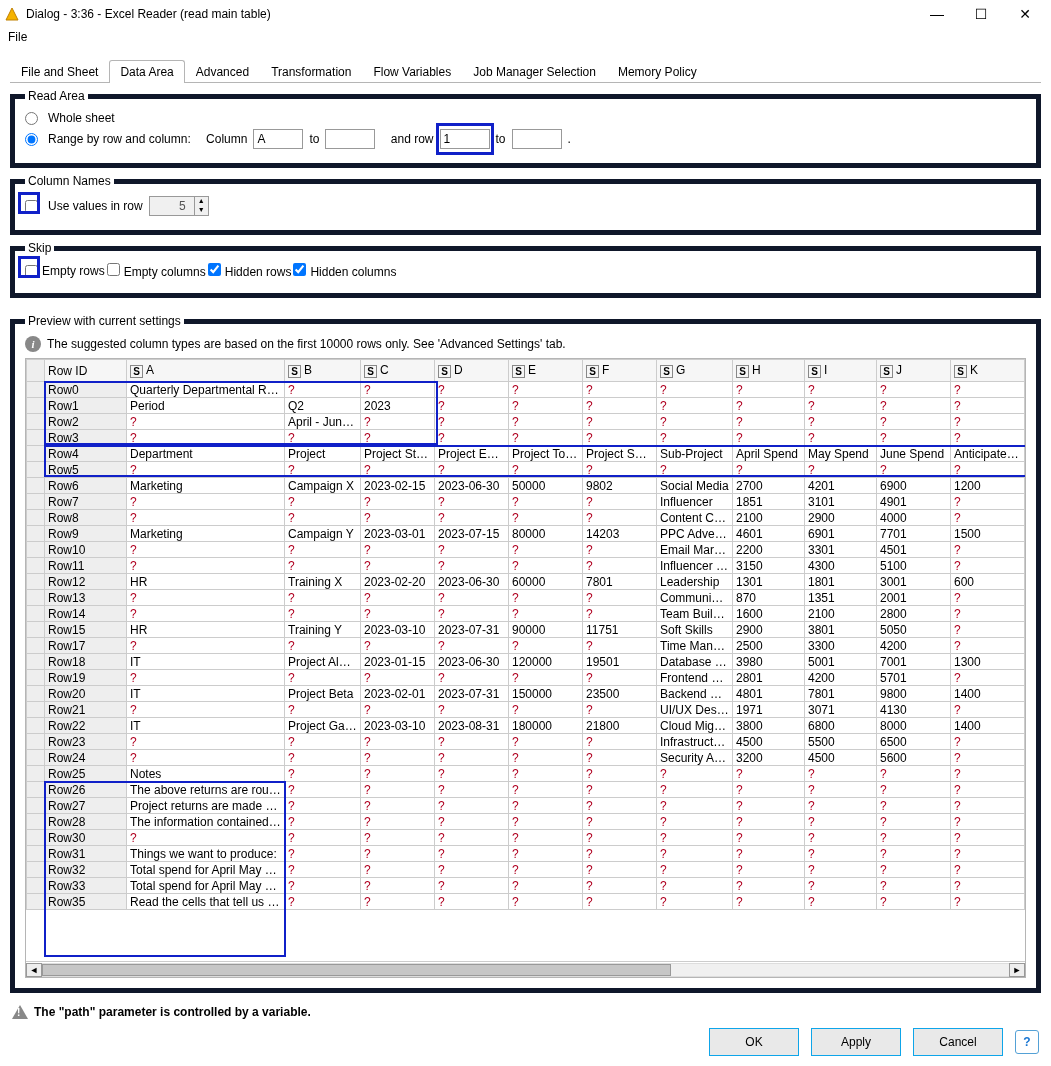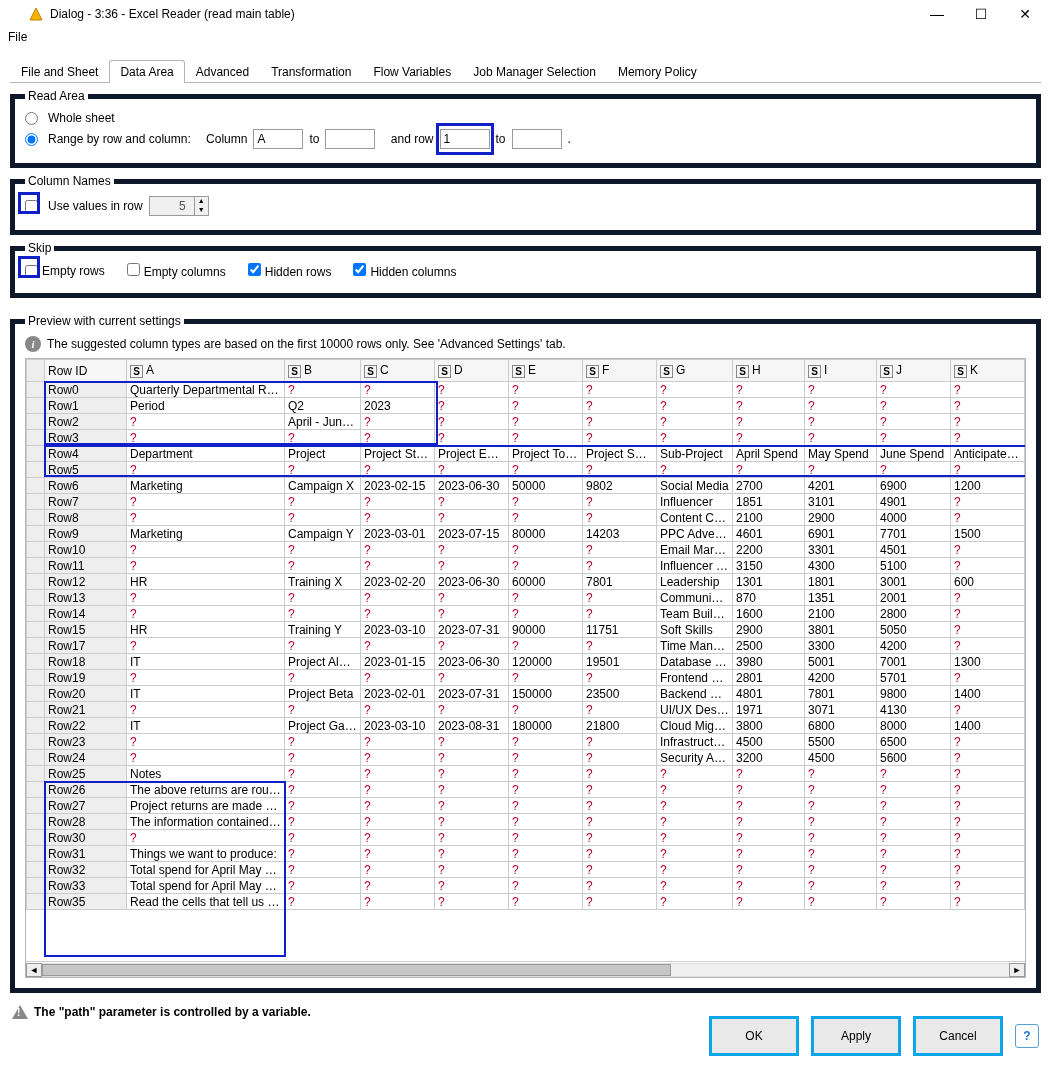--- a/index.html
+++ b/index.html
@@ -1,17 +1,17 @@
 <!DOCTYPE html>
 <html><head>
 <meta charset="utf-8">
 <style>
 * { box-sizing: border-box; margin: 0; padding: 0; }
 body { font-family: "Segoe UI", Tahoma, sans-serif; font-size: 12px; background: #fff; color: #000; width: 1051px; height: 1066px; overflow: hidden; position: relative; }
-.titlebar { height: 28px; display: flex; align-items: center; padding: 0 4px; background: #fff; margin-left: 24px; }
+.titlebar { height: 28px; display: flex; align-items: center; padding: 0 4px; background: #fff; }
 .titlebar .icon { width: 16px; height: 16px; margin-right: 6px; display: inline-flex; align-items: center; justify-content: center; }
 .titlebar .title { flex: 1; font-size: 12px; }
 .winbtn { width: 44px; height: 28px; display: inline-flex; align-items: center; justify-content: center; font-size: 14px; font-family: Arial; }
 .menubar { padding: 2px 8px; height: 22px; }
 .menubar span { font-size: 12px; }
 .tabs { display: flex; border-bottom: 1px solid #b5b5b5; margin: 10px 10px 0 10px; }
 .tab { padding: 4px 10px; font-size: 12px; border: 1px solid transparent; border-bottom: none; margin-bottom: -1px; cursor: default; }
 .tab.active { border-color: #b5b5b5; background: #fff; border-radius: 3px 3px 0 0; }
 .content { padding: 6px 10px 0 10px; }
 fieldset { border: 5px solid #0f172a; margin-bottom: 6px; padding: 8px 10px 10px 10px; position: relative; }
@@ -39,21 +39,21 @@
 .rowid-cell { background: #eee; }
 td.q { color: #b00020; }
 .hscroll { position:absolute; bottom:0; left:0; right:0; height:16px; border-top:1px solid #ccc; display:flex; align-items:center; }
 .hscroll .arrow { width:16px; height:14px; border:1px solid #999; text-align:center; font-size:9px; line-height:12px; background:#eee;}
 .hscroll .track { flex:1; height:14px; background:#f0f0f0; position:relative; border-top:1px solid #ddd; border-bottom:1px solid #ddd;}
 .hscroll .thumb { position:absolute; left:0; top:0; bottom:0; width:65%; background:#c6c6c6; border:1px solid #999;}
 .warning-row { display:flex; align-items:center; gap:6px; padding: 6px 12px; font-size: 12px; font-weight: bold; }
 .warn-icon { border-left: 8px solid transparent; border-right: 8px solid transparent; border-bottom: 14px solid #888; position:relative; width:0; height:0; }
 .warn-icon::after { content:"!"; position:absolute; left:-3px; top:2px; font-size:10px; color:#fff; font-weight:bold;}
 .buttonbar { position:absolute; bottom:10px; right:12px; display:flex; gap:12px; align-items:center; }
-.btn { width: 90px; height: 40px; background: #e9e9e9; border: 3px solid #0ea5e9; font-size: 12px; display:inline-flex; align-items:center; justify-content:center; }
+.btn { width: 90px; height: 28px; background: #e9e9e9; border: 1px solid #0ea5e9; font-size: 12px; display:inline-flex; align-items:center; justify-content:center; }
 .helpbtn { width: 24px; height: 24px; border: 1px solid #54a1d6; border-radius: 3px; color:#1976d2; display:inline-flex; align-items:center; justify-content:center; font-weight:bold; }
 .hl-row { position:absolute; border:2px solid #1020c8; pointer-events:none; }
 </style>
 </head>
 <body>
 
 <div class="titlebar">
   <span class="icon">
     <svg width="14" height="14" viewBox="0 0 14 14">
         <polygon points="7,1 13,13 1,13" fill="#f5b300" stroke="#c08000" stroke-width="1"></polygon>
@@ -118,21 +118,21 @@
       <span class="btns">
             <div>▲</div>
             <div>▼</div>
           </span>
     </span>
   </div>
 </fieldset>
 
 <fieldset>
   <legend>Skip</legend>
-  <div class="row" style="gap:22px; position:relative;">
+  <div class="row" style="gap:2px; position:relative;">
     <label style="position:relative; display:inline-flex; align-items:center;">
       <input type="checkbox" style="">
       <span class="hl" style="left:-7px;top:-8px;width:22px;height:22px;"></span>
       <span>Empty rows</span>
     </label>
     <label><input type="checkbox" style=""><span>Empty columns</span></label>
     <label><input type="checkbox" checked="" style=""><span>Hidden rows</span></label>
     <label><input type="checkbox" checked="" style=""><span>Hidden columns</span></label>
   </div>
 </fieldset>

